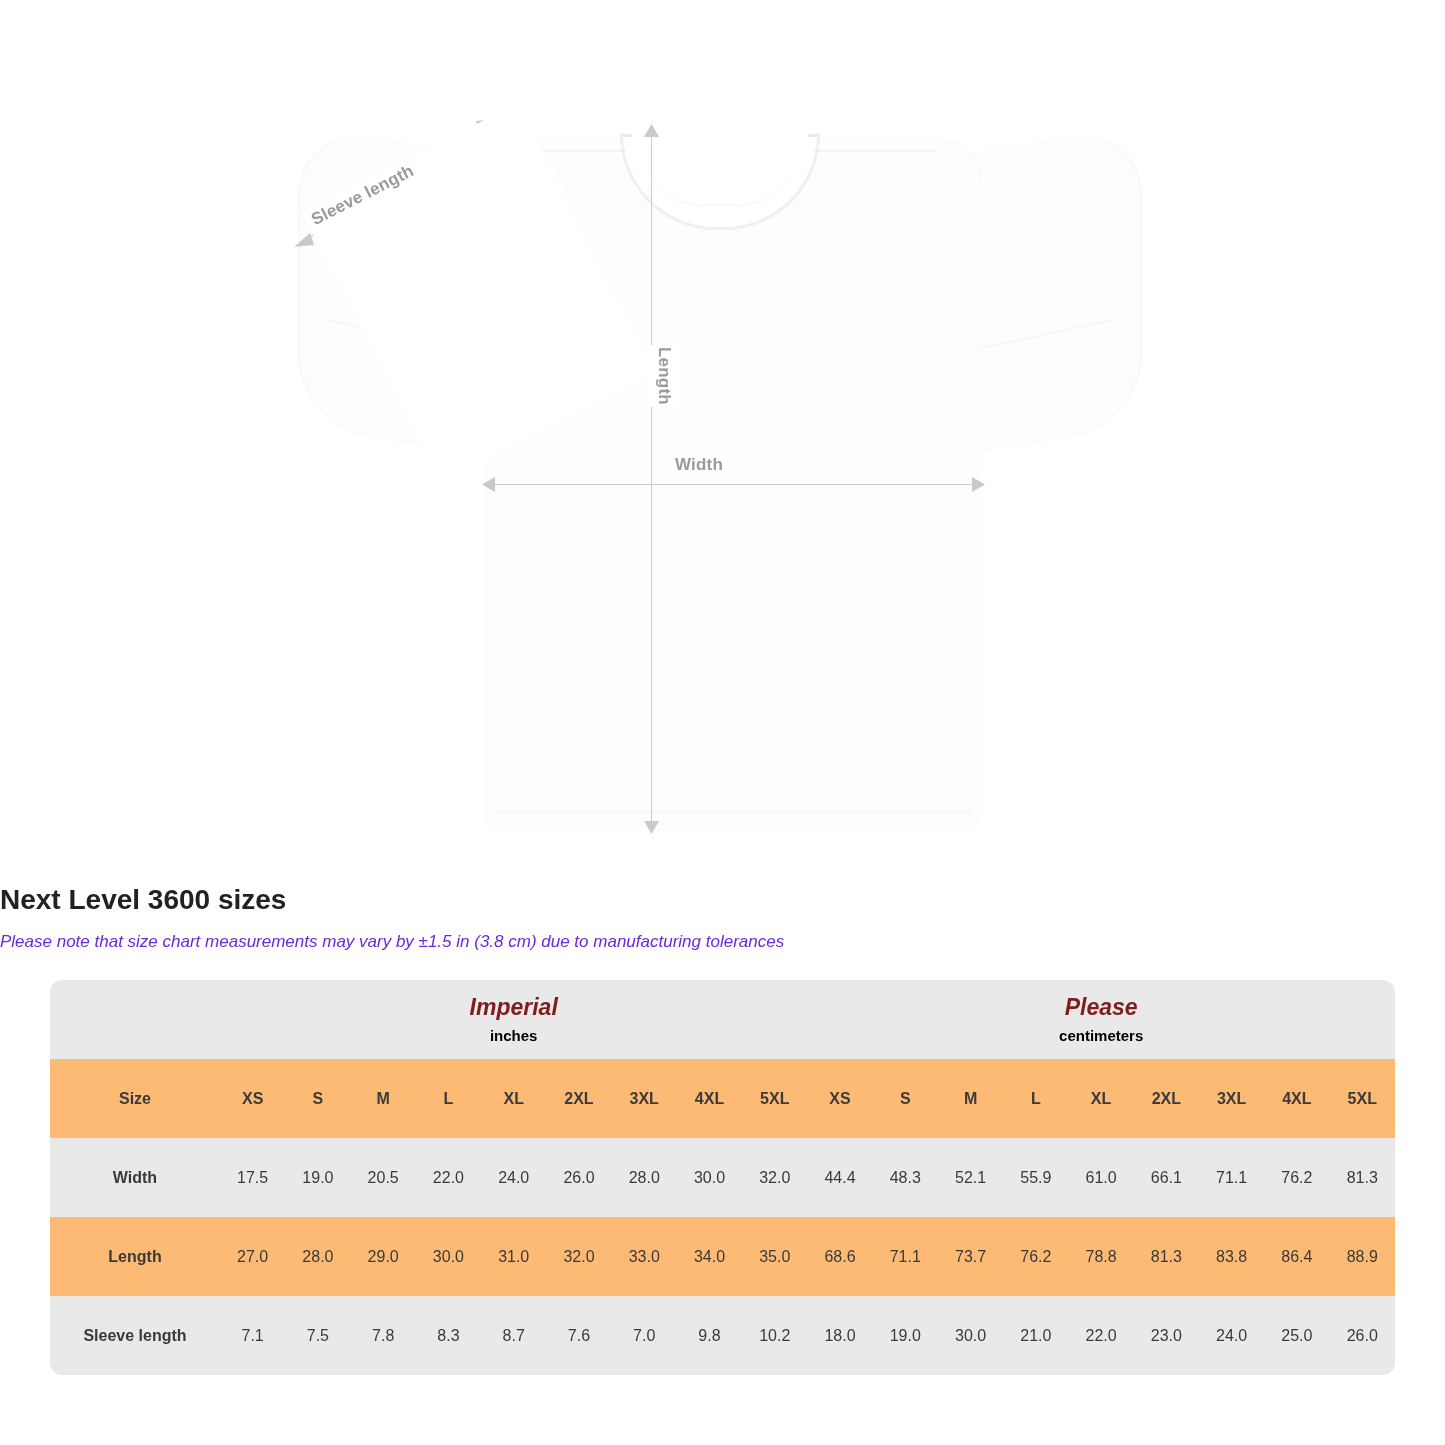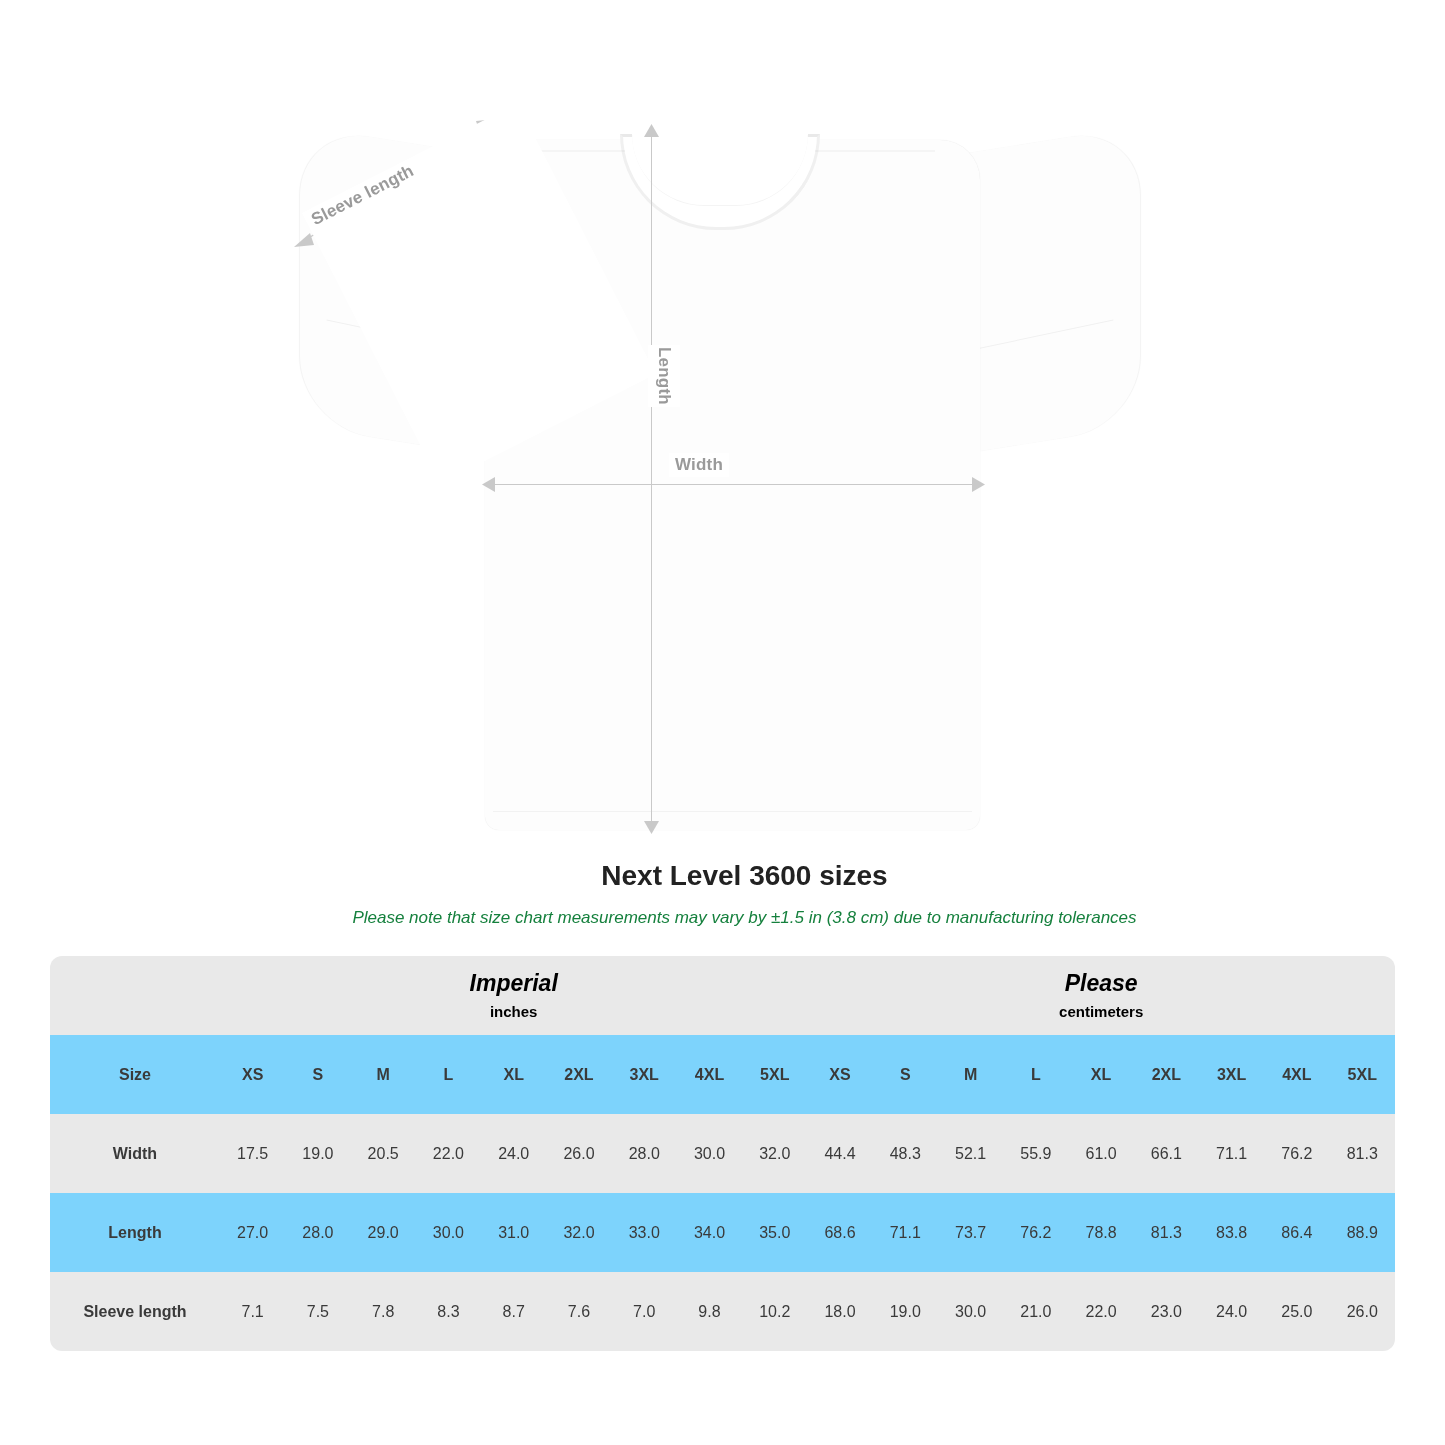--- a/index.html
+++ b/index.html
@@ -140,33 +140,32 @@
     writing-mode: vertical-rl;
     text-orientation: mixed;
   }
   .dim-label.sleeve {
     transform: rotate(-27deg);
     transform-origin: left top;
   }
 
   
   .title-block {
-    text-align: center;
-    padding-left: 44px;
+    margin-top: 24px;
   }
   .chart-title {
     font-size: 28px;
     font-weight: bold;
     color: #222222;
     margin: 0;
   }
   .chart-note {
     font-size: 17px;
     font-style: italic;
-    color: #15803d;
+    color: #6d28d9;
     margin: 16px 0 0 0;
   }
 
   
   .table-wrap {
     margin: 28px 50px 0 50px;
     border-radius: 12px;
     overflow: hidden;
   }
   table.size-table {
@@ -183,30 +182,30 @@
     border: none;
   }
   .unit-head {
     background: #e9e9e9;
     height: 108px;
   }
   .unit-head .unit-name {
     font-size: 23px;
     font-weight: bold;
     font-style: italic;
-    color: #000000;
+    color: #7f1d1d;
     line-height: 1.1;
   }
   .unit-head .unit-sub {
     font-size: 15px;
     color: #000000;
     font-style: normal;
     margin-top: 6px;
   }
-  .row-white td { background: #7dd3fc; }
+  .row-white td { background: #fdba74; }
   .row-grey td { background: #e9e9e9; }
   .rowlabel {
     font-weight: bold;
     color: #2b2b2b;
     font-size: 17px;
   }
   .sizehead {
     font-weight: bold;
     font-size: 17px;
     color: #2b2b2b;

